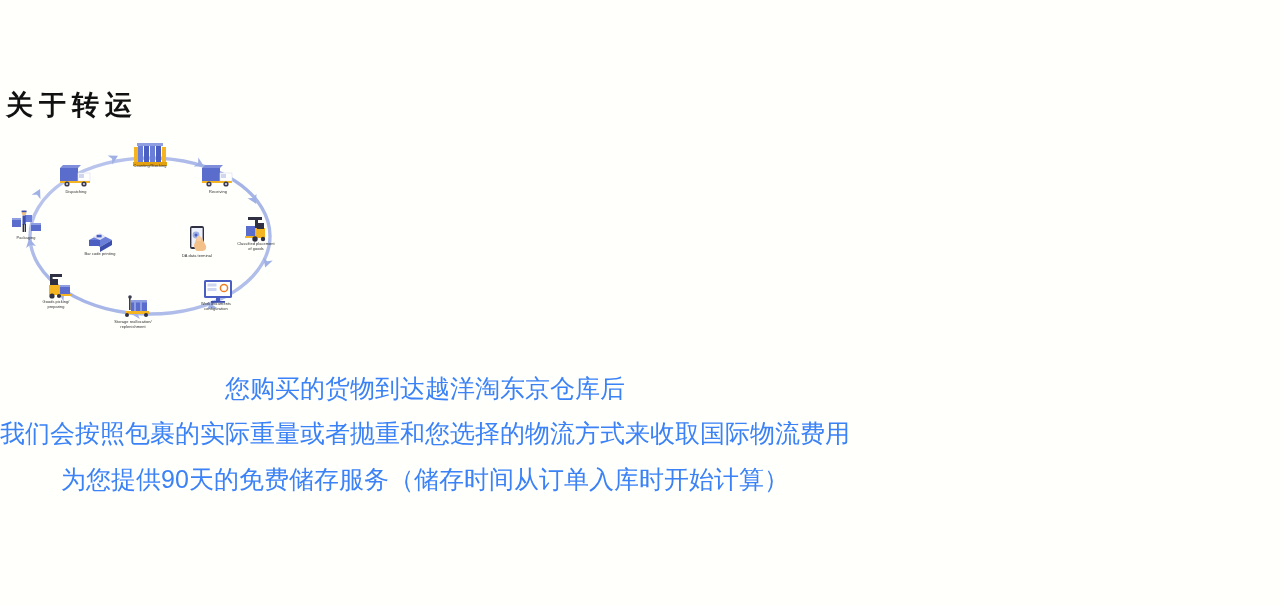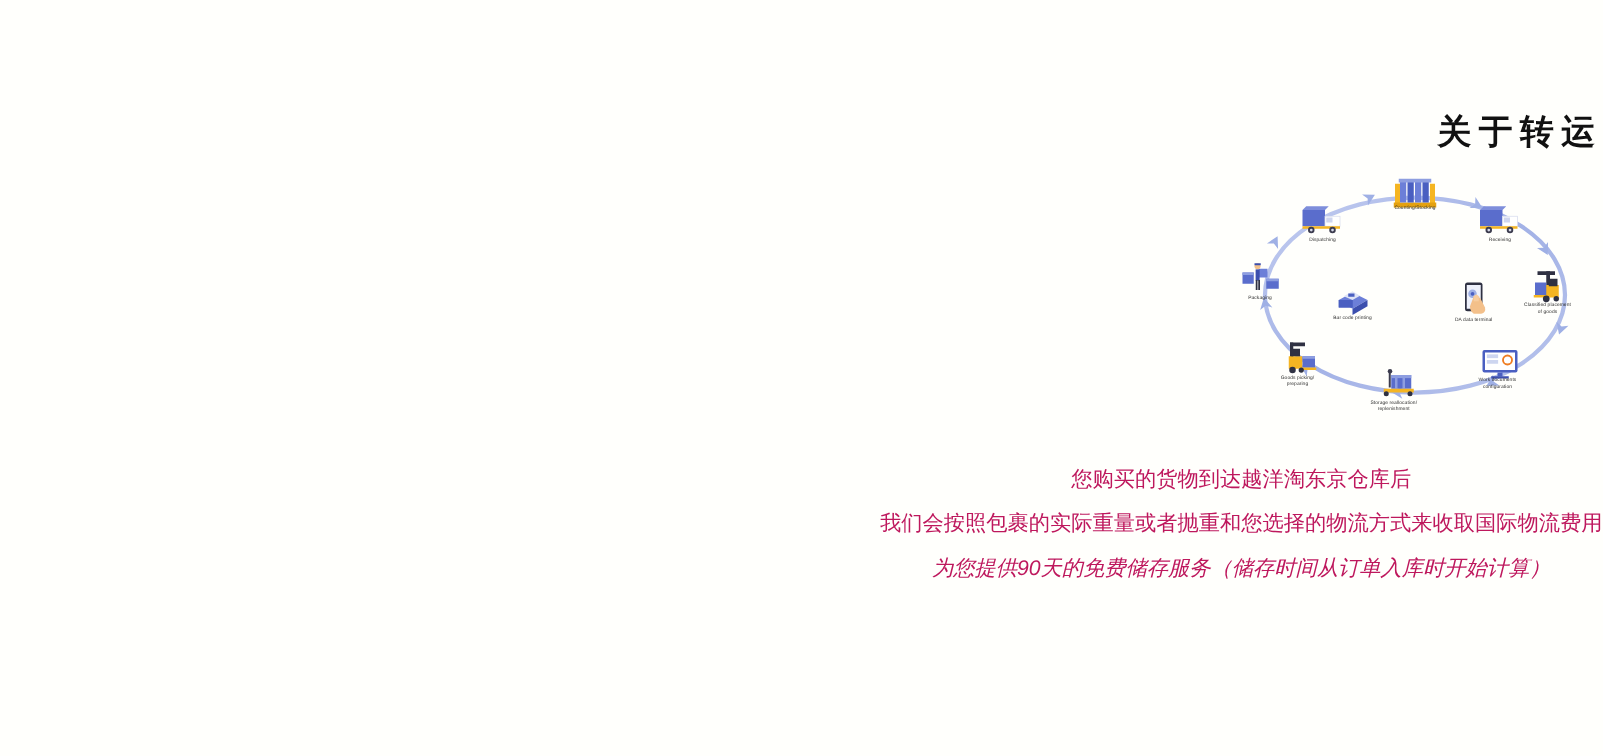--- a/index.html
+++ b/index.html
@@ -15,21 +15,21 @@
     color: #222;
     overflow: hidden;
     position: relative;
   }
   .page {
     width: 1282px;
     height: 533px;
     position: relative;
     display: flex;
     flex-direction: column;
-    align-items: flex-end;
+    align-items: flex-start;
   }
 
   
   .section-title {
     margin-top: 92px;
     font-size: 27px;
     font-weight: bold;
     letter-spacing: 6px;
     color: #111;
     text-align: center;
@@ -68,27 +68,27 @@
     font-family: "Liberation Sans", sans-serif;
   }
 
   
   .copy {
     margin-top: 34px;
     text-align: center;
   }
   .copy p {
     margin: 0 0 14px 0;
-    font-size: 17px;
+    font-size: 25px;
     line-height: 1.25;
-    color: #be185d;
+    color: #3b82f6;
     font-family: "Liberation Sans", "DejaVu Sans", sans-serif;
     white-space: nowrap;
   }
-  .copy p:last-child { margin-bottom: 0; font-style: italic; }
+  .copy p:last-child { margin-bottom: 0; }
 </style>
 </head>
 <body>
 
 <div class="page">
 
   <div class="section-title">关于转运</div>
 
   <div class="diagram-wrap">
 

